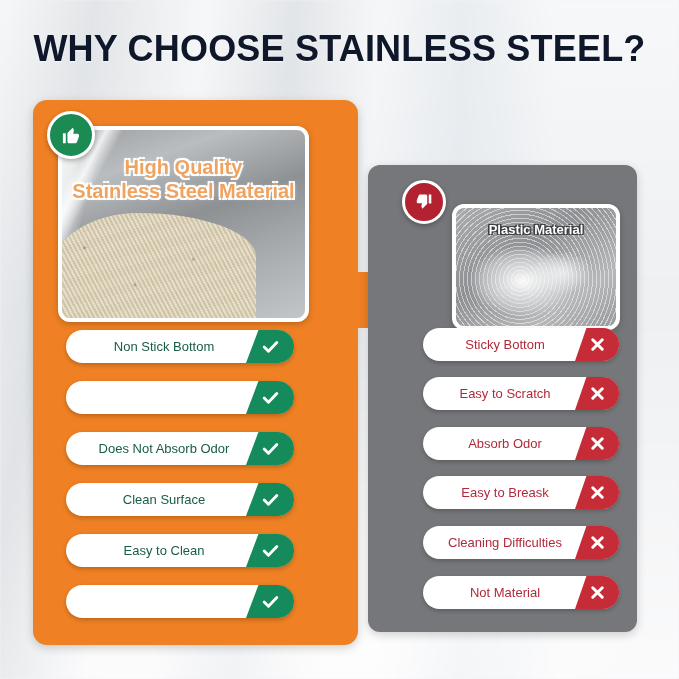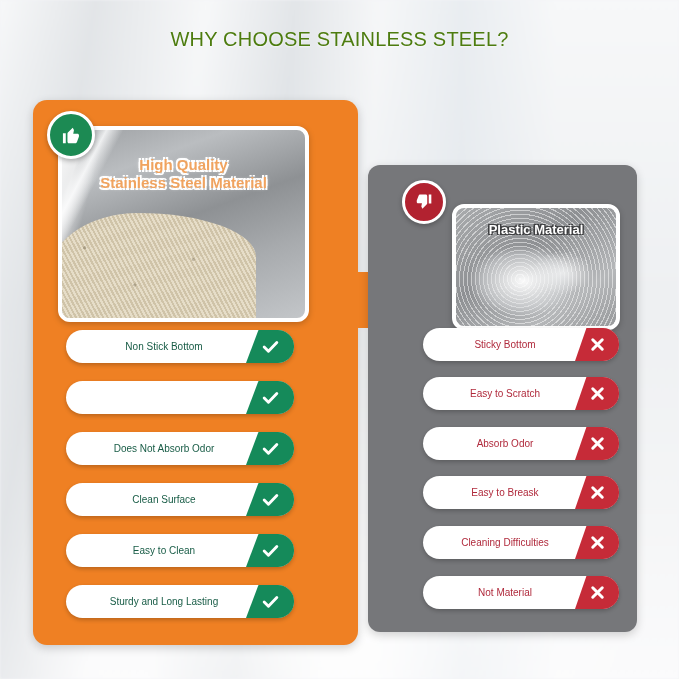--- a/index.html
+++ b/index.html
@@ -15,21 +15,21 @@
       linear-gradient(95deg, rgba(255,255,255,0) 28%, rgba(196,202,208,.40) 40%, rgba(255,255,255,0) 52%),
       linear-gradient(90deg, rgba(255,255,255,0) 55%, rgba(222,228,234,.55) 68%, rgba(255,255,255,0) 82%),
       linear-gradient(180deg,#f7f8f9 0%,#eef0f2 45%,#f4f5f6 72%,#fbfbfc 100%);
     filter:blur(1px);
   }
   #bg:after{content:"";position:absolute;inset:0;
     background:radial-gradient(ellipse 70% 55% at 50% 88%, rgba(255,255,255,.85), rgba(255,255,255,0) 70%);}
 
   
   #title{position:absolute;left:0;right:0;top:28px;text-align:center;
-    font-size:20px;font-weight:normal;letter-spacing:.2px;color:#4d7c0f;
+    font-size:36px;font-weight:bold;letter-spacing:.2px;color:#0f172a;
     text-shadow:0 1px 2px rgba(255,255,255,.7);}
 
   
   .panel{position:absolute;box-shadow:0 3px 10px rgba(0,0,0,.18);}
   #panel-good{left:33px;top:100px;width:325px;height:545px;background:#ef8023;border-radius:14px;}
   #panel-bad{left:368px;top:165px;width:269px;height:467px;background:#76777a;border-radius:12px;}
 
   
   #arrow{position:absolute;left:350px;top:272px;width:36px;height:56px;
     background:#ef8023;
@@ -55,37 +55,37 @@
     background:linear-gradient(105deg, rgba(255,255,255,.75) 0 18%, rgba(255,255,255,0) 36%);}
 
   #photo-bad{left:452px;top:204px;width:160px;height:118px;
     background:
       radial-gradient(ellipse 46% 40% at 42% 62%, rgba(255,255,255,.95) 0%, rgba(225,227,229,.5) 55%, rgba(255,255,255,0) 75%),
       radial-gradient(ellipse 28% 26% at 66% 55%, rgba(255,255,255,.85) 0%, rgba(255,255,255,0) 70%),
       repeating-radial-gradient(circle at 40% 60%, rgba(255,255,255,.5) 0 1px, rgba(0,0,0,0) 1px 4px),
       linear-gradient(145deg,#a9abad 0%,#8e9093 40%,#b6b8ba 75%,#97999b 100%);}
 
   .photo-caption{position:absolute;left:0;right:0;text-align:center;font-weight:bold;line-height:1.18;}
-  #cap-good{top:26px;font-size:15px;color:#f0a35f;
+  #cap-good{top:26px;font-size:20px;color:#f0a35f;
     text-shadow:-1.6px -1.6px 0 #fff,1.6px -1.6px 0 #fff,-1.6px 1.6px 0 #fff,1.6px 1.6px 0 #fff,0 0 4px #fff;}
   #cap-bad{top:14px;font-size:13px;color:#ffffff;
     text-shadow:-1.4px -1.4px 0 #3e3f41,1.4px -1.4px 0 #3e3f41,-1.4px 1.4px 0 #3e3f41,1.4px 1.4px 0 #3e3f41;}
 
   
   .badge{position:absolute;border-radius:50%;border:3px solid #fff;
     display:flex;align-items:center;justify-content:center;
     box-shadow:0 2px 5px rgba(0,0,0,.28);}
   #badge-good{left:47px;top:111px;width:42px;height:42px;background:#1c8a53;}
   #badge-bad{left:402px;top:180px;width:38px;height:38px;background:#b22230;}
 
   
   .pill{position:absolute;height:33px;border-radius:17px;background:#fff;
     box-shadow:0 2px 4px rgba(0,0,0,.22);
     display:flex;align-items:center;}
-  .pill .label{flex:1;text-align:center;font-size:10px;padding-right:44px;padding-left:12px;
+  .pill .label{flex:1;text-align:center;font-size:13px;padding-right:44px;padding-left:12px;
     white-space:nowrap;overflow:hidden;}
   .pill .mark{position:absolute;right:0;top:0;height:100%;width:48px;
     clip-path:polygon(26% 0%, 100% 0%, 100% 100%, 0% 100%);
     border-radius:0 16px 16px 0;
     display:flex;align-items:center;justify-content:center;}
   .pill .mark svg{width:19px;height:19px;}
 
   .good-pill{left:66px;width:228px;}
   .good-pill .label{color:#185c46;}
   .good-pill .mark{background:#158a5a;}
@@ -153,21 +153,20 @@
 </div>
 <div class="pill good-pill" style="top:534px">
   <span class="label">Easy to Clean</span>
   <span class="mark">
     <svg viewBox="0 0 24 24" fill="none" stroke="#fff" stroke-width="3.6" stroke-linecap="round" stroke-linejoin="round">
         <path d="M4 12.5l5.4 5.4L20 7"></path>
       </svg>
   </span>
 </div>
 <div class="pill good-pill" style="top:585px">
-  <span class="label">Sturdy and Long Lasting</span>
   <span class="mark">
     <svg viewBox="0 0 24 24" fill="none" stroke="#fff" stroke-width="3.6" stroke-linecap="round" stroke-linejoin="round">
         <path d="M4 12.5l5.4 5.4L20 7"></path>
       </svg>
   </span>
 </div>
 
 <div class="panel" id="panel-bad"></div>
 
 <div class="photo" id="photo-bad">

